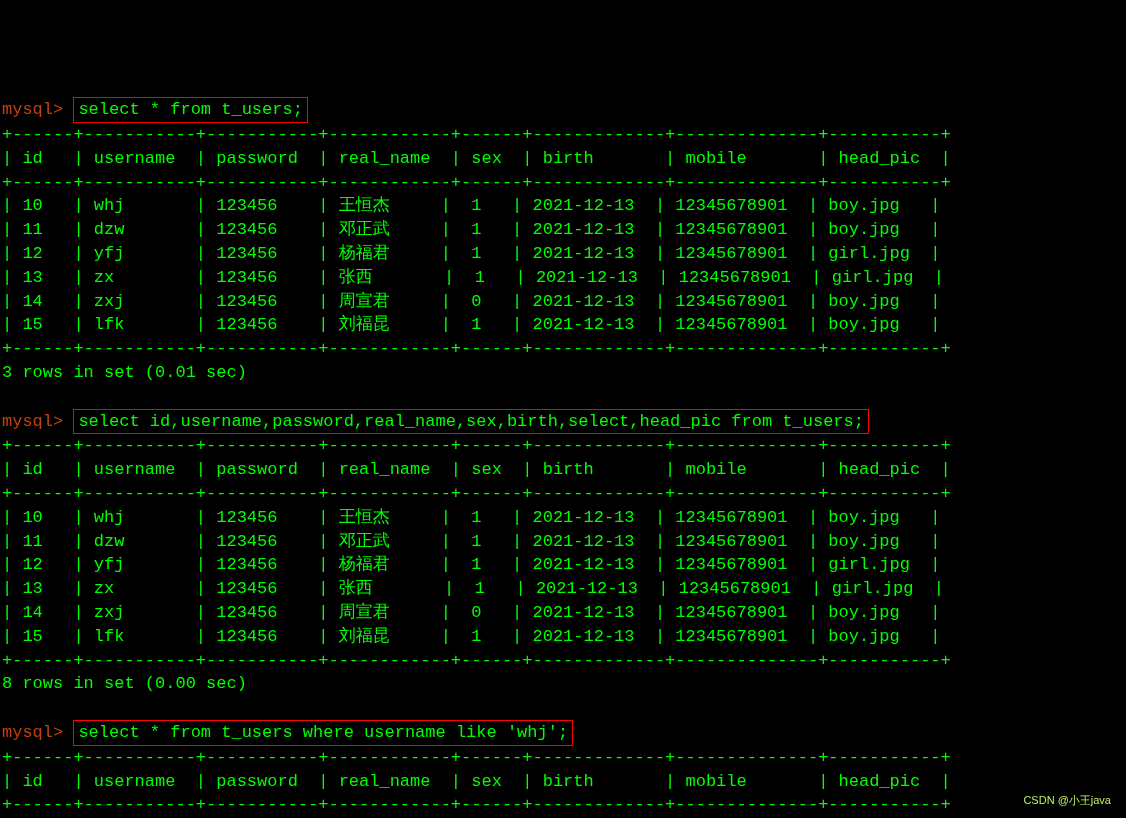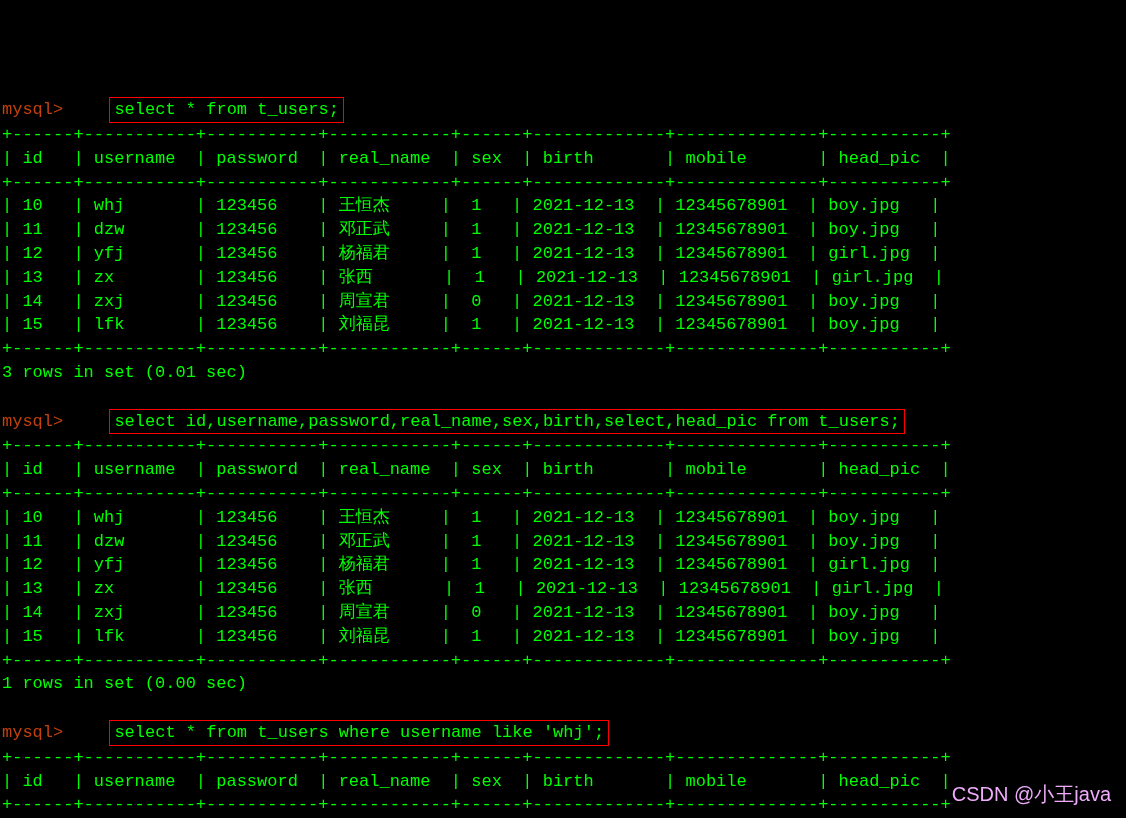--- a/index.html
+++ b/index.html
@@ -19,31 +19,30 @@
       white-space: pre;
       position: relative;
     }
     .prompt {
       color: #c2410c;
     }
     .command-box {
       border: 1.5px solid #ff0000;
       padding: 0 4px;
       display: inline-block;
-      margin-left: 36px;
     }
     .table-line {
       color: #00ff00;
     }
     .watermark {
       position: absolute;
       bottom: 10px;
       right: 15px;
-      color: #f0abfc;
-      font-size: 20px;
+      color: #bef264;
+      font-size: 11px;
       font-family: sans-serif;
     }
   </style>
 </head>
 <body>
 
 
 
 <div><span class="prompt">mysql&gt;</span> <span class="command-box">select * from t_users;</span>
 <span class="table-line">+------+-----------+-----------+------------+------+-------------+--------------+-----------+</span>
@@ -62,21 +61,21 @@
 <span class="table-line">+------+-----------+-----------+------------+------+-------------+--------------+-----------+</span>
 <span class="table-line">| id   | username  | password  | real_name  | sex  | birth       | mobile       | head_pic  |</span>
 <span class="table-line">+------+-----------+-----------+------------+------+-------------+--------------+-----------+</span>
 <span class="table-line">| 10   | whj       | 123456    | 王恒杰     |  1   | 2021-12-13  | 12345678901  | boy.jpg   |</span>
 <span class="table-line">| 11   | dzw       | 123456    | 邓正武     |  1   | 2021-12-13  | 12345678901  | boy.jpg   |</span>
 <span class="table-line">| 12   | yfj       | 123456    | 杨福君     |  1   | 2021-12-13  | 12345678901  | girl.jpg  |</span>
 <span class="table-line">| 13   | zx        | 123456    | 张西       |  1   | 2021-12-13  | 12345678901  | girl.jpg  |</span>
 <span class="table-line">| 14   | zxj       | 123456    | 周宣君     |  0   | 2021-12-13  | 12345678901  | boy.jpg   |</span>
 <span class="table-line">| 15   | lfk       | 123456    | 刘福昆     |  1   | 2021-12-13  | 12345678901  | boy.jpg   |</span>
 <span class="table-line">+------+-----------+-----------+------------+------+-------------+--------------+-----------+</span>
-<span>1 rows in set (0.00 sec)</span>
+<span>8 rows in set (0.00 sec)</span>
 
 <span class="prompt">mysql&gt;</span> <span class="command-box">select * from t_users where username like 'whj';</span>
 <span class="table-line">+------+-----------+-----------+------------+------+-------------+--------------+-----------+</span>
 <span class="table-line">| id   | username  | password  | real_name  | sex  | birth       | mobile       | head_pic  |</span>
 <span class="table-line">+------+-----------+-----------+------------+------+-------------+--------------+-----------+</span>
 
 
 
 </div>
 

